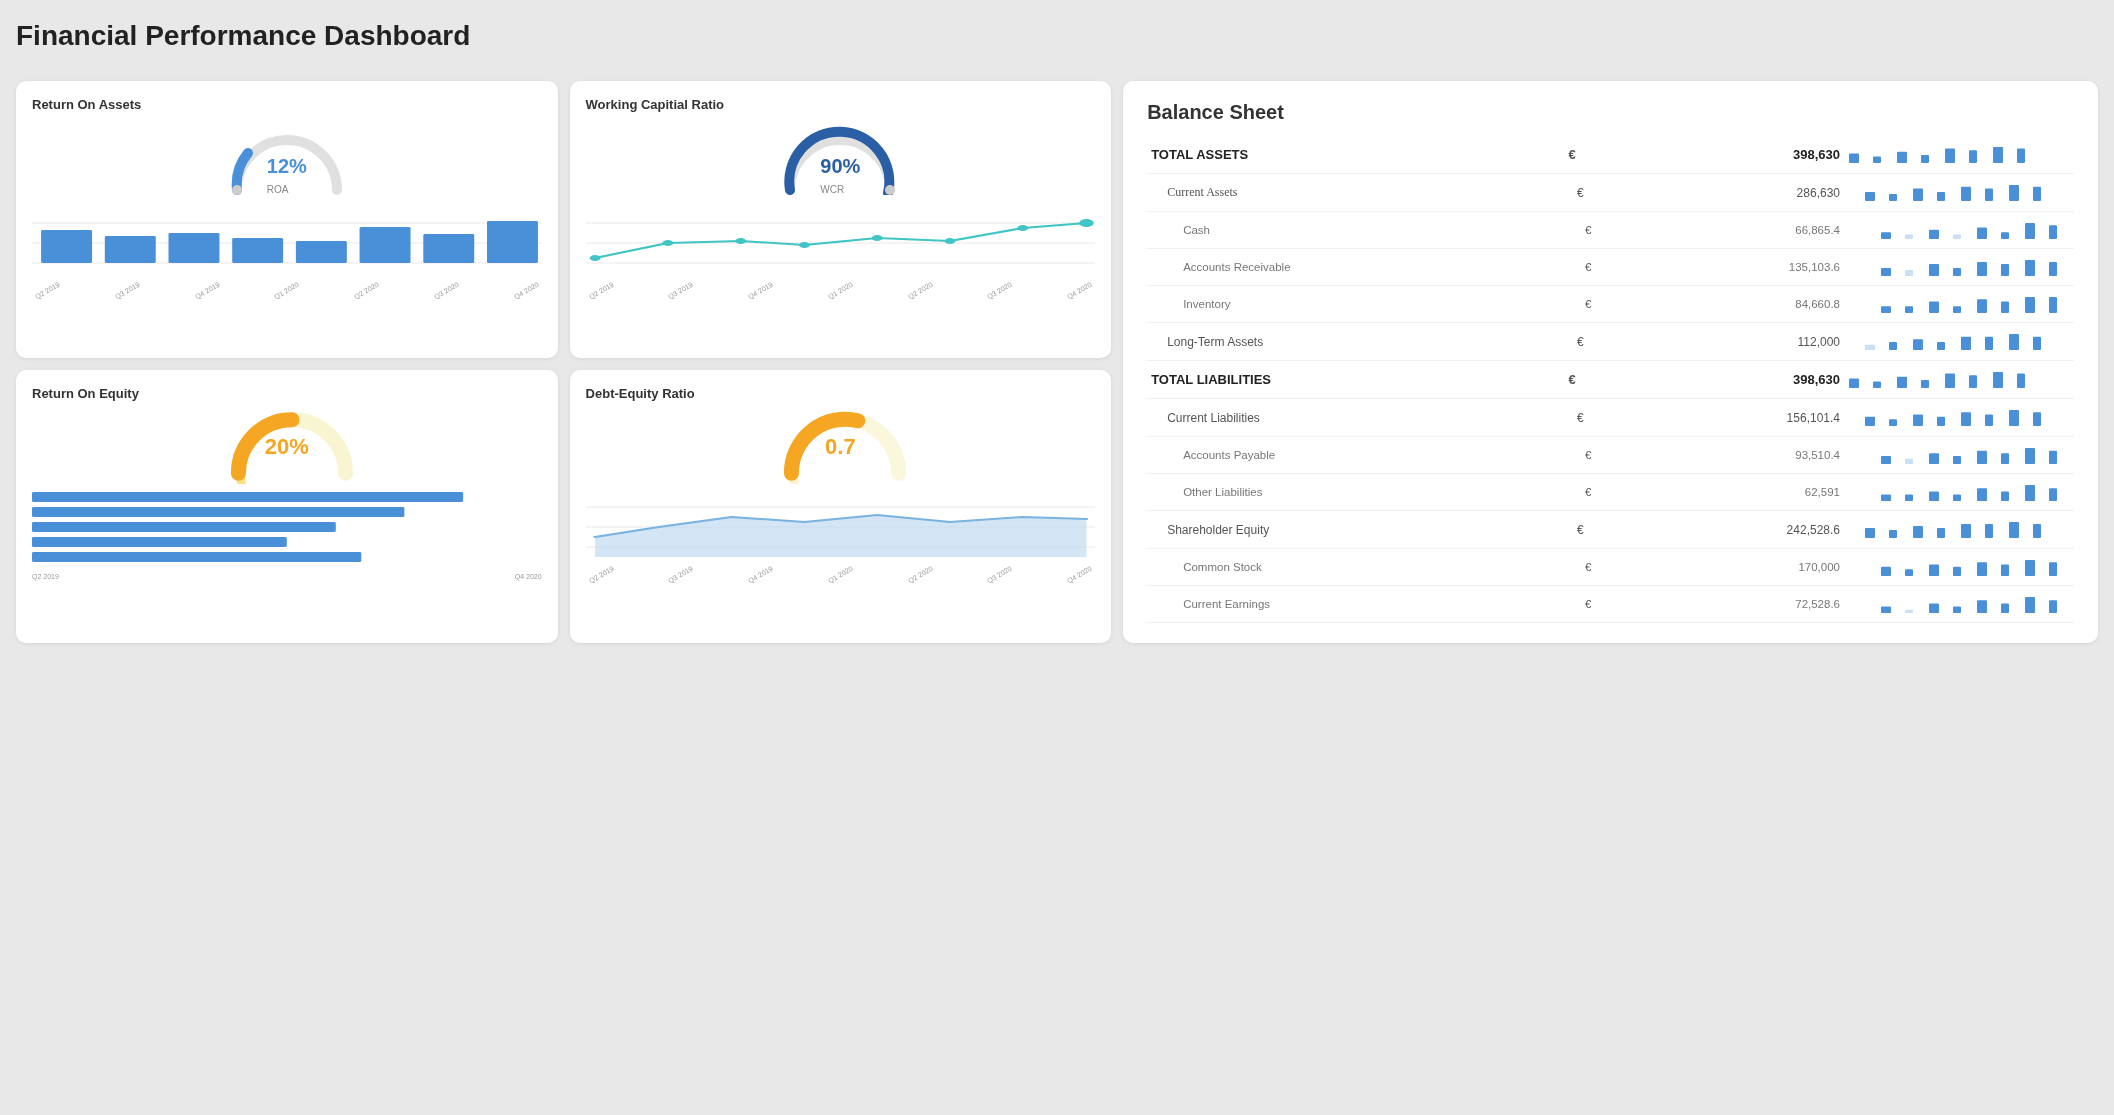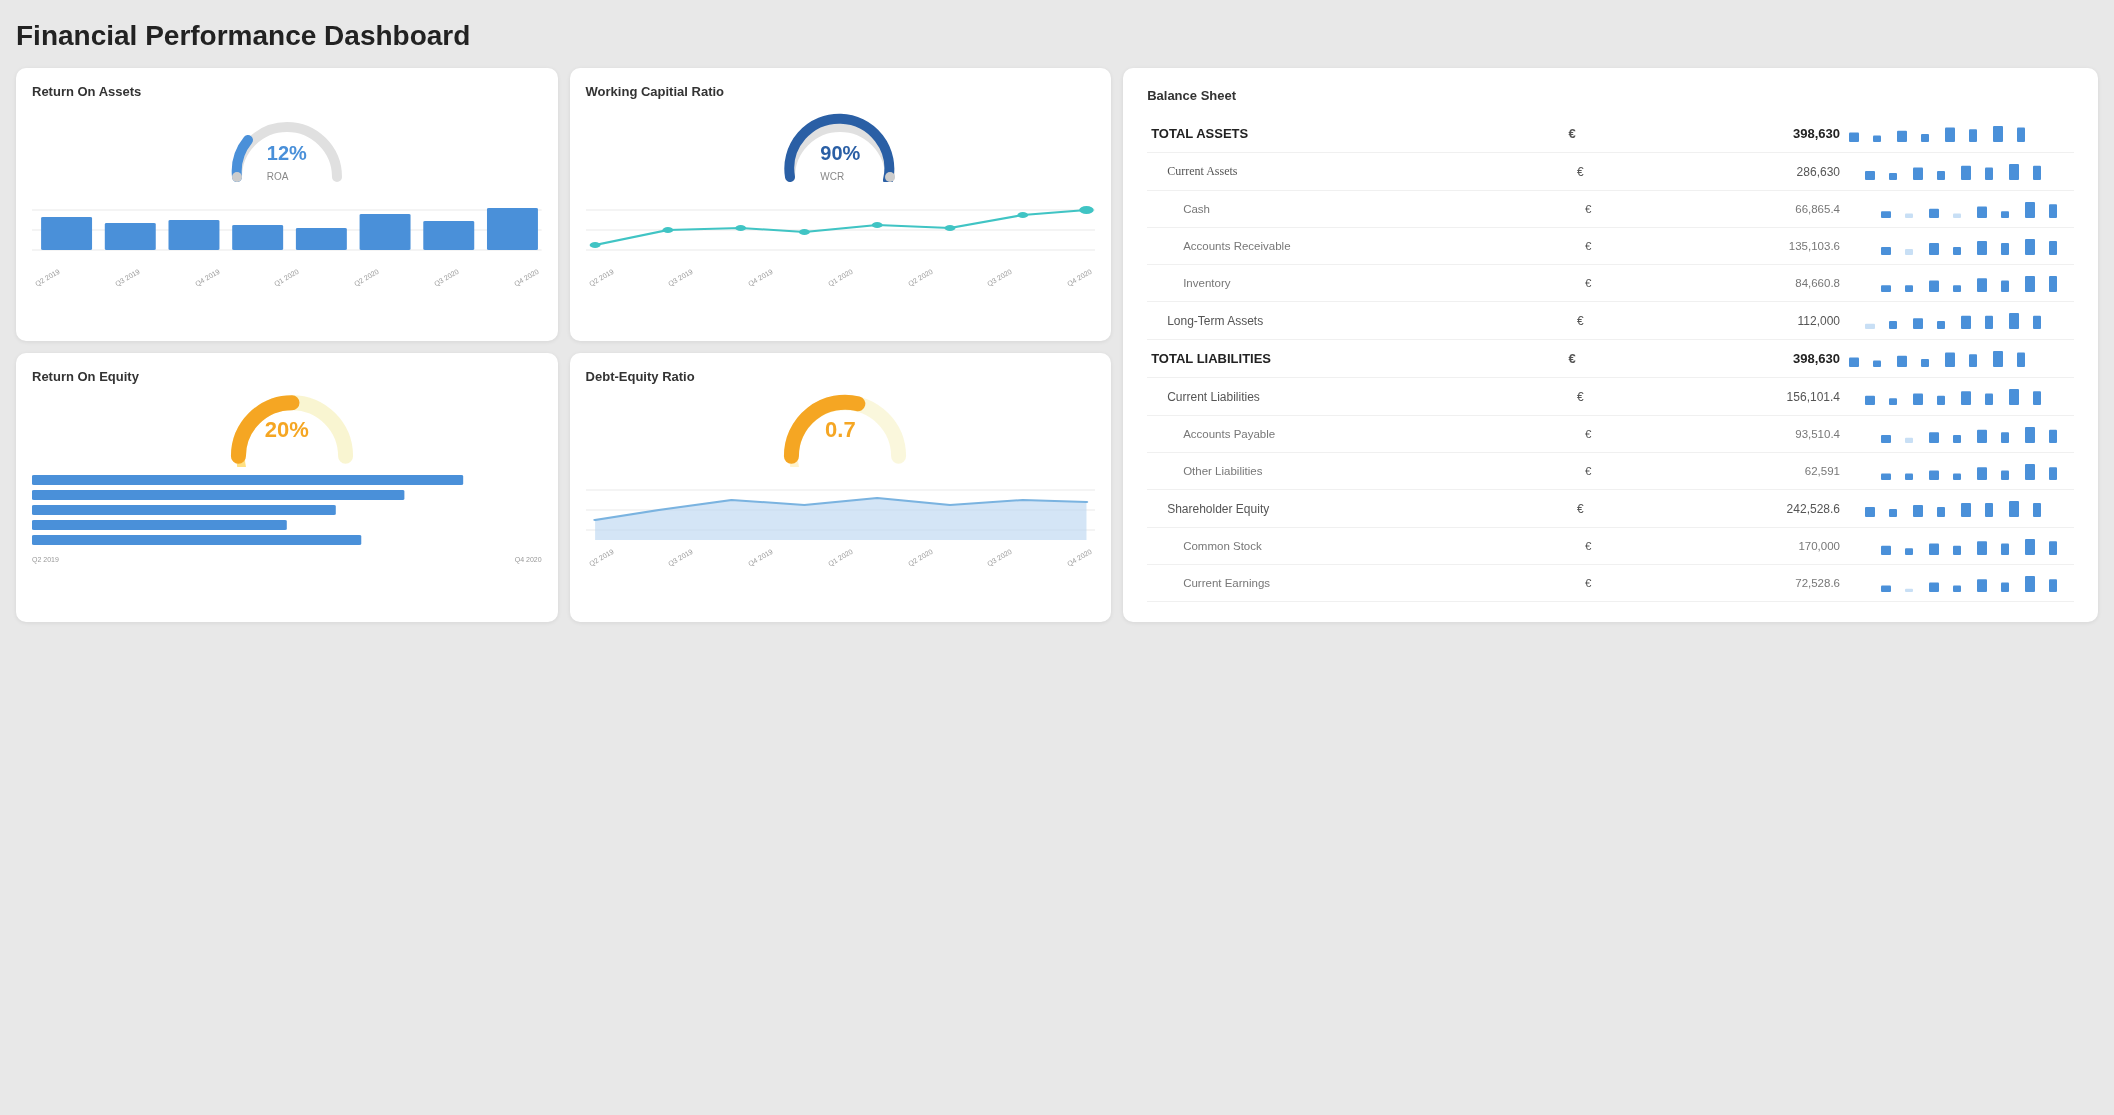--- a/index.html
+++ b/index.html
@@ -6,21 +6,21 @@
     body {
       font-family: 'Segoe UI', Arial, sans-serif;
       background: #e8e8e8;
       padding: 16px;
       min-width: 1057px;
     }
     .dashboard-title {
       font-size: 28px;
       font-weight: 600;
       color: #222;
-      margin-bottom: 12px;
+      margin-bottom: 25px;
       padding: 4px 0;
     }
     .dashboard-grid {
       display: grid;
       grid-template-columns: 1fr 1fr 1.8fr;
       grid-template-rows: auto auto;
       gap: 12px;
     }
     .card {
       background: #fff;
@@ -107,21 +107,21 @@
     }
     .bs-table td.currency {
       text-align: center;
       color: #555;
       width: 24px;
     }
     .sparkbar-cell {
       width: 200px;
     }
     .bs-title {
-      font-size: 13px;
+      font-size: 20px;
       font-weight: 700;
       color: #333;
       margin-bottom: 12px;
     }
   </style>
 </head>
 <body>
 
 <h1 class="dashboard-title">Financial Performance Dashboard</h1>
 

